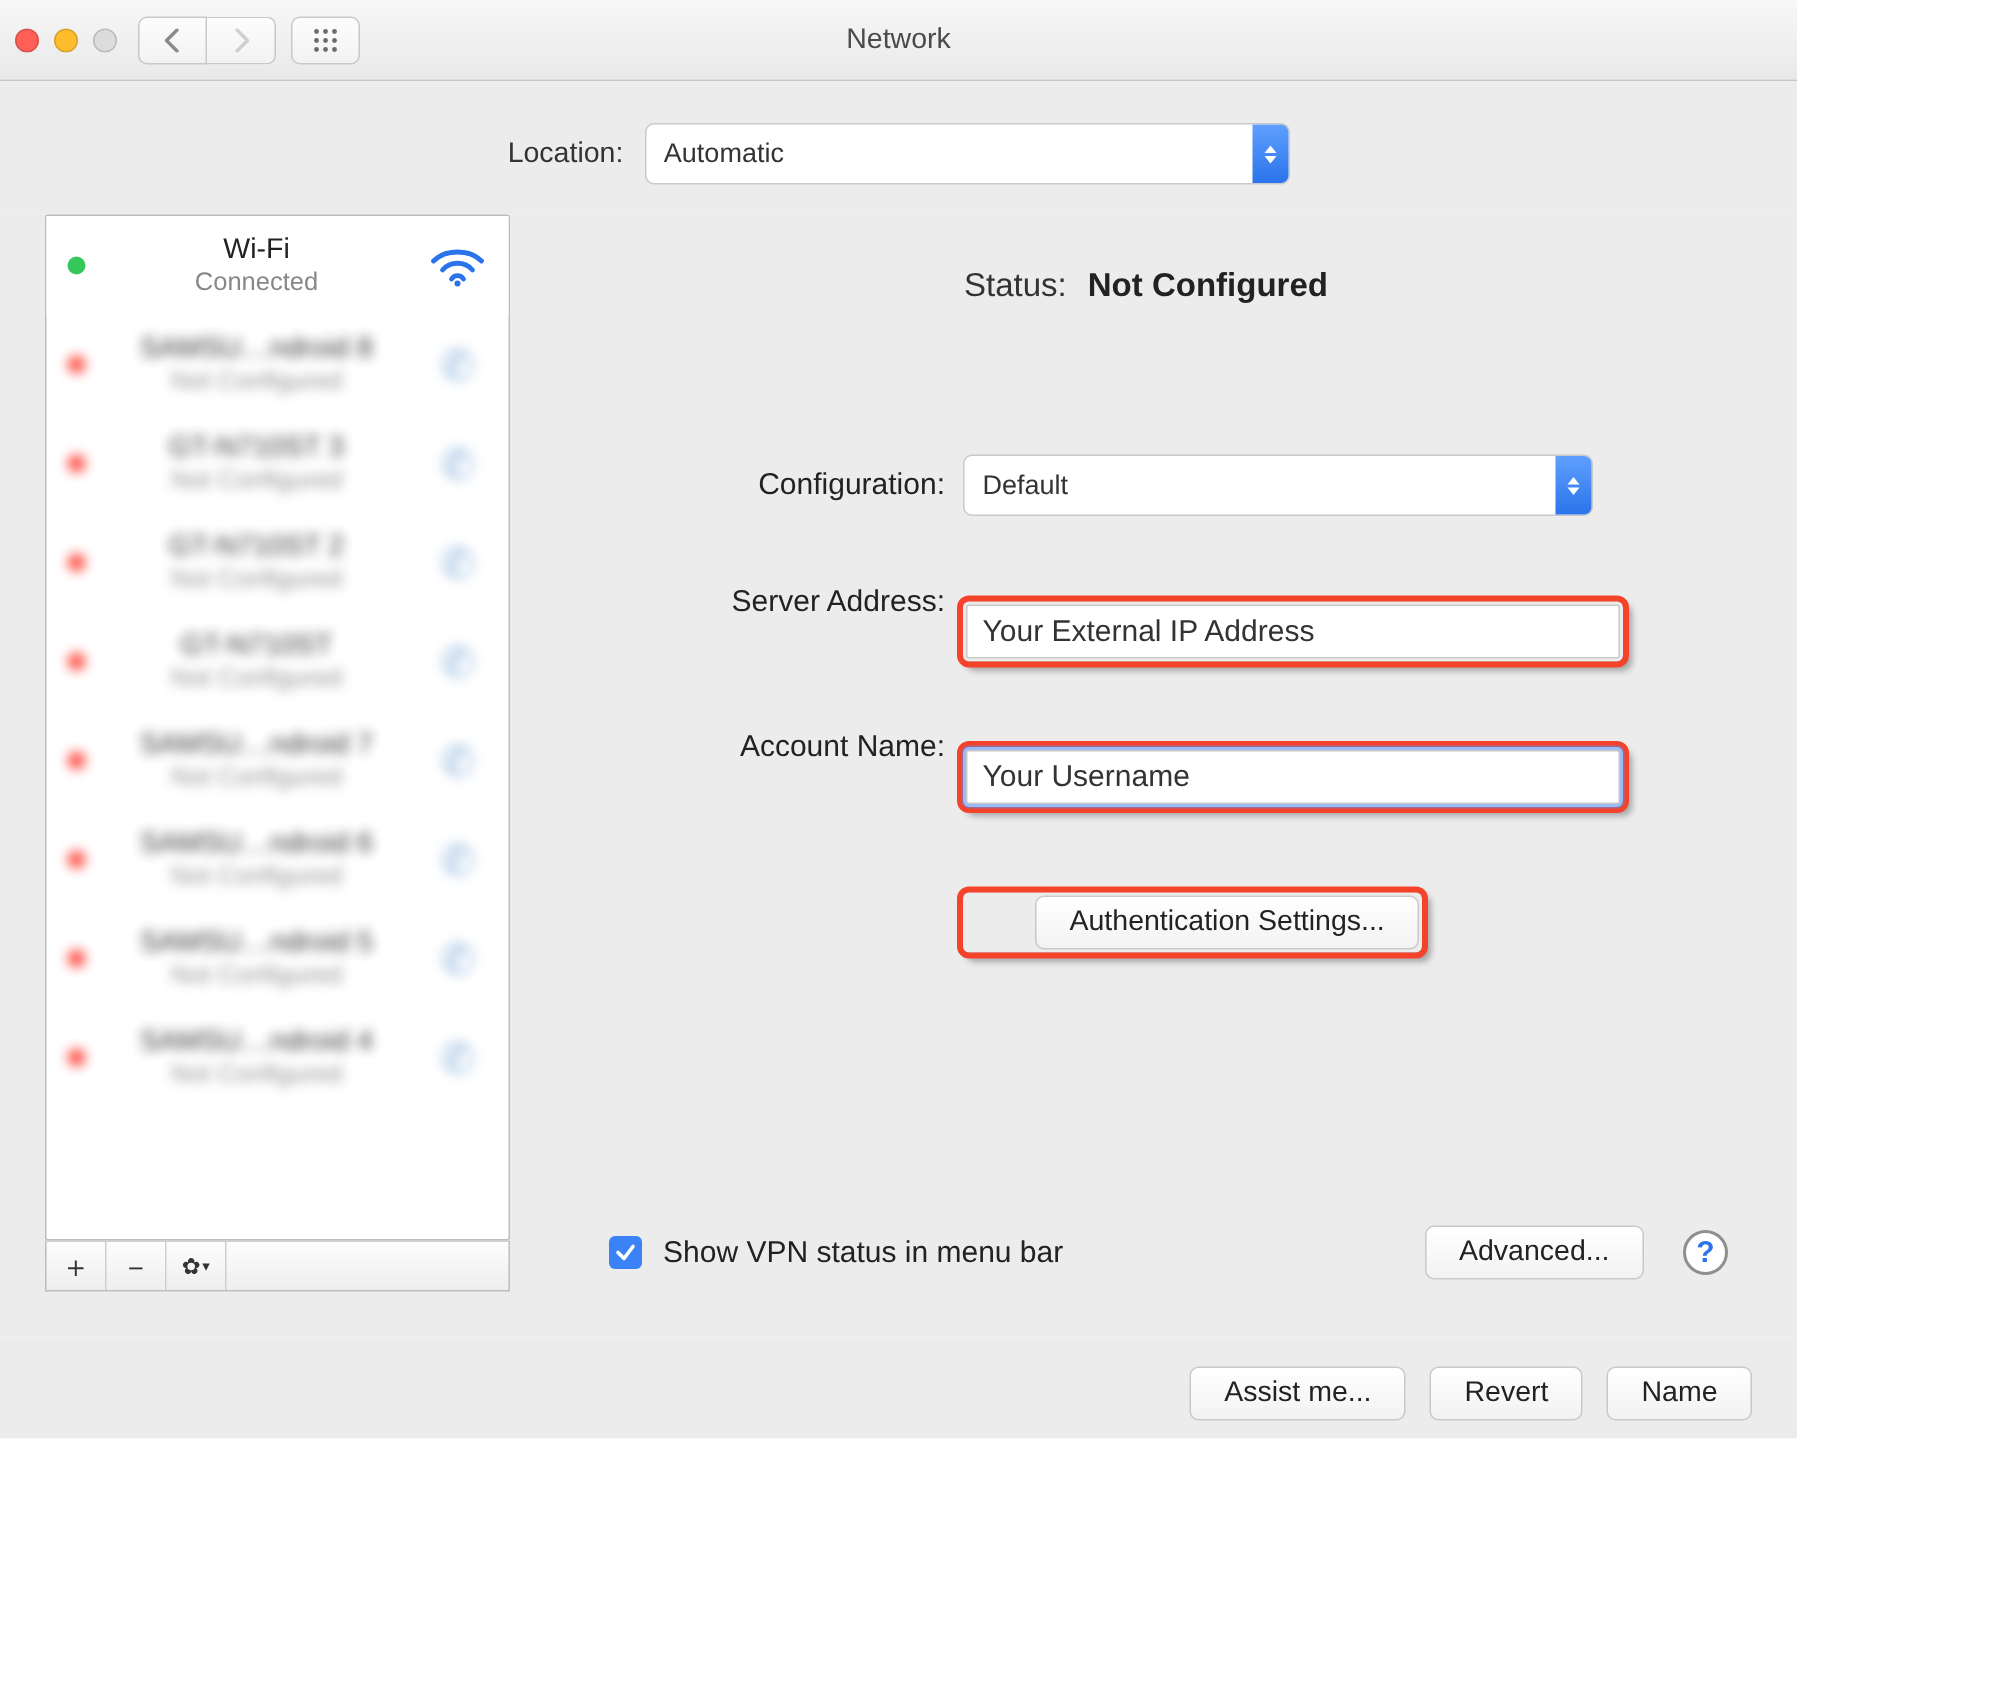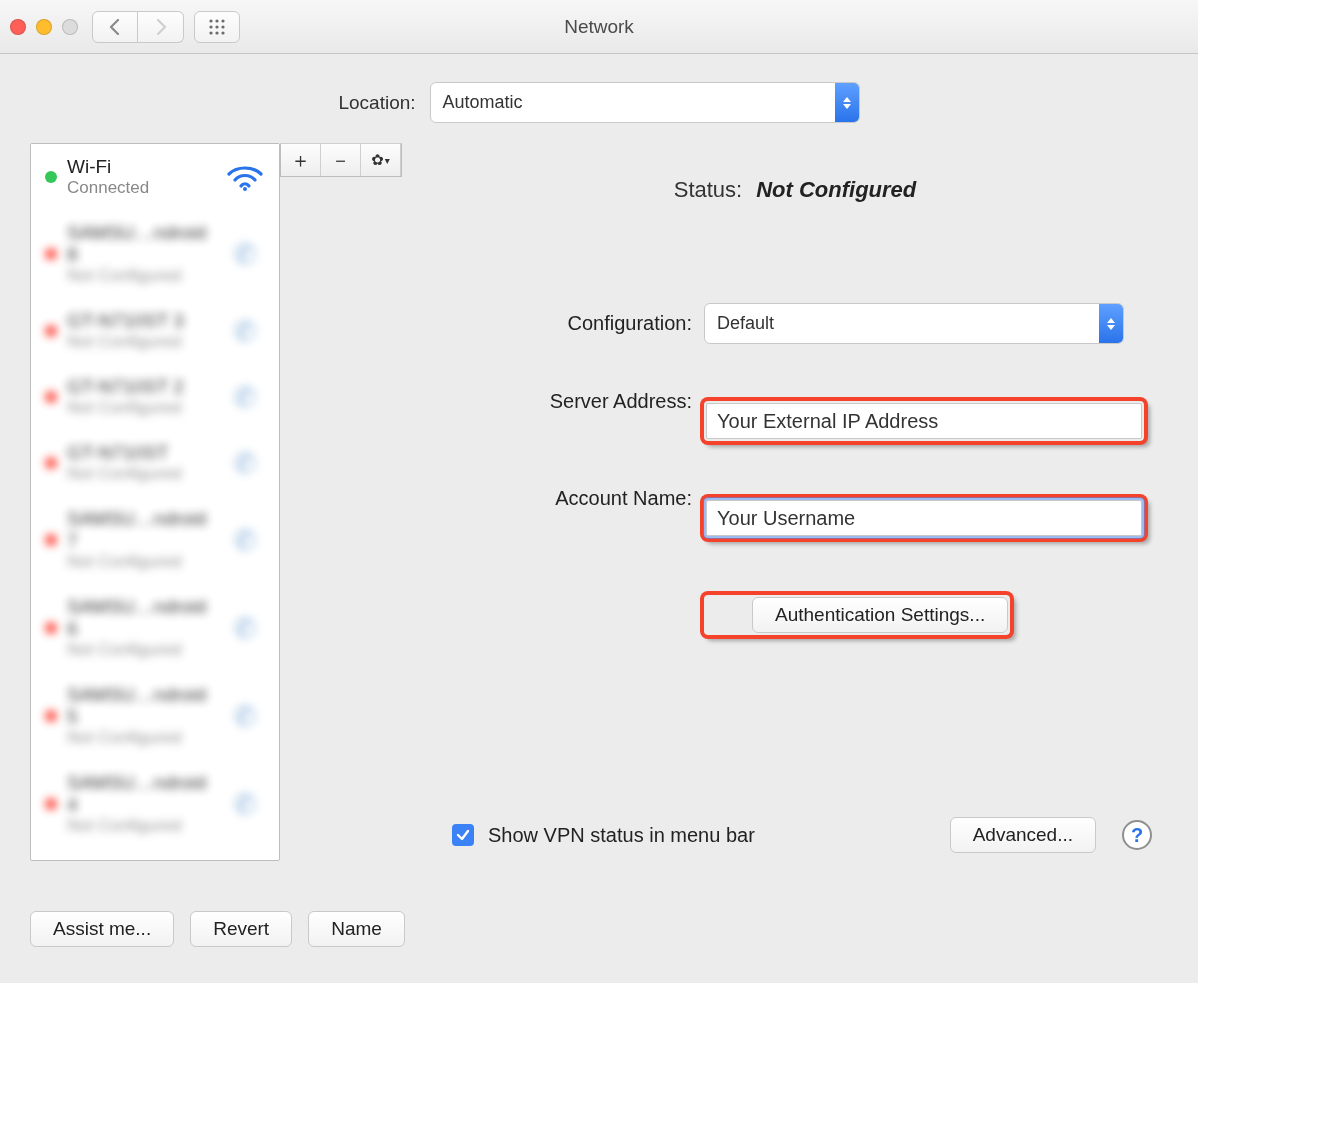--- a/index.html
+++ b/index.html
@@ -101,21 +101,21 @@
   .popup .stepper::after  { border-top:5px solid #fff; }
 
   
   .mainwrap {
     background: #ececec;
     padding: 0 30px 30px 30px;
   }
   .cols { display: flex; gap: 20px; }
 
   
-  .sidecol { width: 372px; display: flex; flex-direction: row; }
+  .sidecol { width: 310px; display: flex; flex-direction: column; text-align: center; }
   .sidebar {
     flex: 1;
     background: #fff;
     border: 1px solid #bdbdbd;
     border-radius: 2px;
     position: relative;
     min-height: 684px;
   }
   .sb-item {
     display: flex; align-items: center; gap: 10px;
@@ -160,21 +160,21 @@
     background: #ececec;
     position: relative;
     min-height: 718px;
   }
   .status-row {
     display:flex; gap:14px; justify-content:center;
     padding: 34px 0 40px;
     font-size: 22px;
   }
   .status-row .label { color: #333; }
-  .status-row .value { font-weight: bold; font-style: italic; }
+  .status-row .value { font-weight: bold; }
 
   .formrow {
     display: flex; align-items: center; gap: 12px;
     margin-bottom: 18px;
   }
   .formrow .flabel {
     width: 270px;
     text-align: right;
     font-size: 20px;
     color: #222;
@@ -207,21 +207,21 @@
     background: linear-gradient(#ffffff,#f2f2f2);
     border: 1px solid #c9c9c9;
     border-radius: 6px;
     padding: 0 22px;
     font-size: 19px;
     color: #222;
   }
 
   .bottomrow {
     position: absolute;
-    left: 30px; right: 16px; bottom: 8px;
+    left: 46px; right: 16px; bottom: 8px;
     display: flex; align-items: center; gap: 14px;
   }
   .checkbox {
     width: 22px; height: 22px;
     background: #3b82f6;
     border-radius: 4px;
     display: flex; align-items: center; justify-content: center;
     color: #fff; font-size: 16px;
   }
   .helpcircle {
@@ -229,22 +229,22 @@
     border: 2px solid #8f8f8f;
     display:flex; align-items:center; justify-content:center;
     color: #2a73ea; font-weight: bold;
     margin-left: 12px;
     font-size: 20px;
     background:#fff;
   }
 
   .footer {
     background: #ececec;
-    padding: 20px 30px 36px;
-    display: flex; justify-content: flex-start; gap: 16px;
+    padding: 20px 30px 12px;
+    display: flex; justify-content: flex-end; gap: 16px;
   }
 
   
   .wifi-svg { width: 40px; height: 30px; }
 
   
   .phone { color: #7aa7d6; font-size: 28px; }
 
   .gridsvg { width:18px; height:18px; }
 

